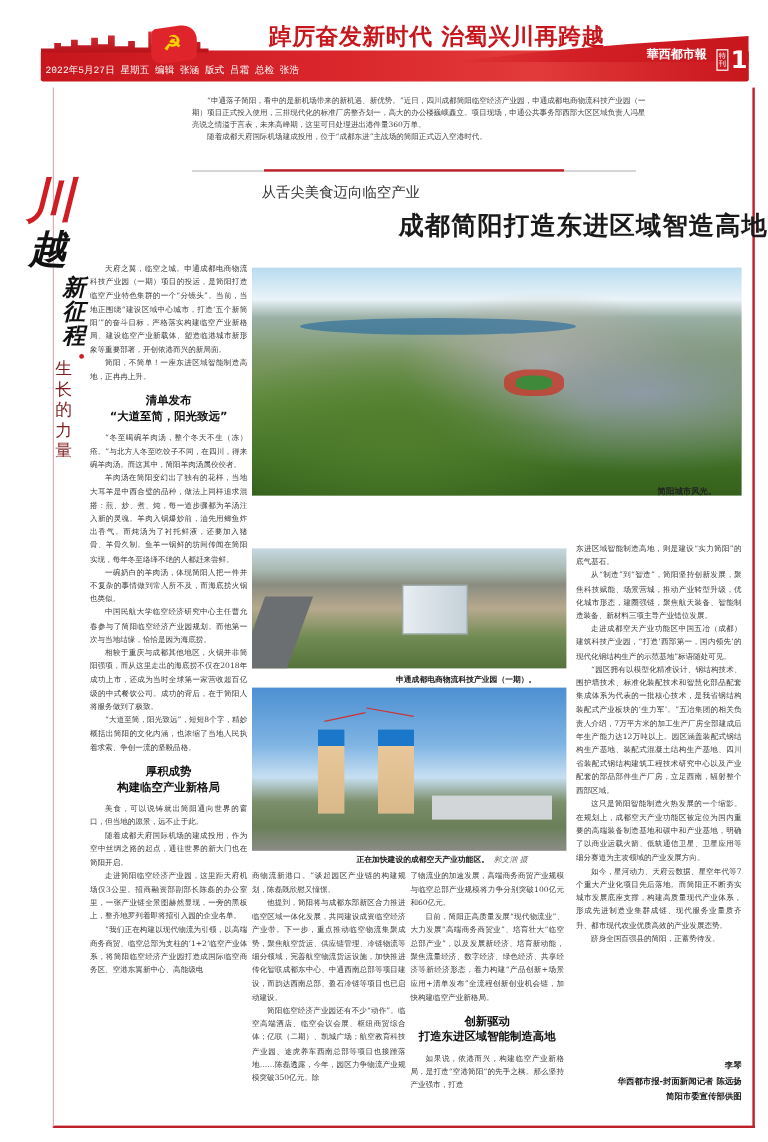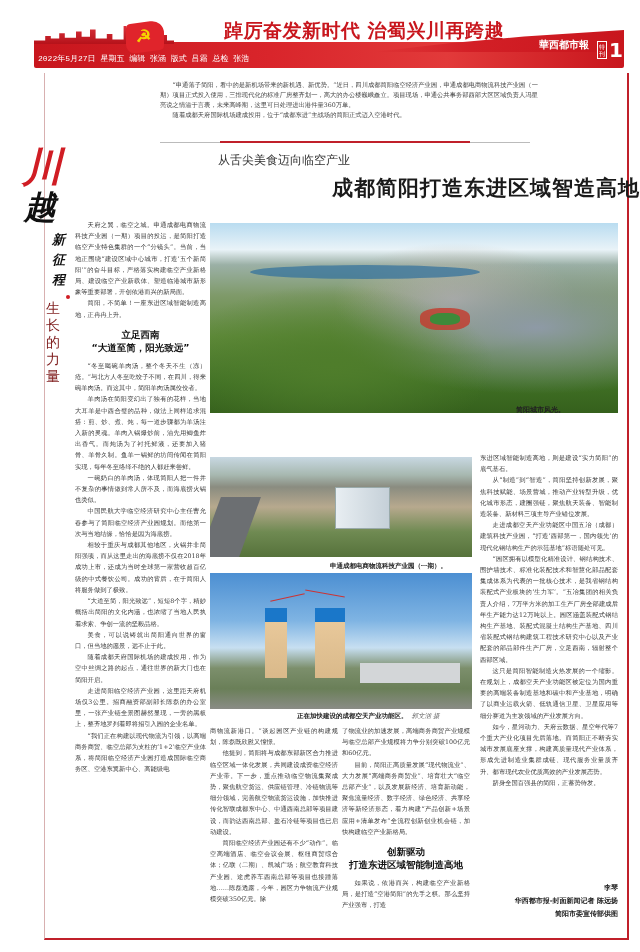--- a/index.html
+++ b/index.html
@@ -38,21 +38,21 @@
   
   .intro { position: absolute; left: 160px; top: 80px; width: 380px; font-size: 6.3px; line-height: 10px; color: #444; }
   .intro p { text-indent: 2em; }
   .intro-rule { position: absolute; left: 160px; top: 142px; width: 370px; height: 1px; background: #bbb; }
   .intro-rule-red { position: absolute; left: 220px; top: 141px; width: 250px; height: 2px; background: #c0202a; }
 
   
   .side { position: absolute; left: 14px; top: 140px; width: 56px; height: 240px; }
   .cal-chuan { position: absolute; left: 8px; top: 0px; font-size: 40px; color: #d01d24; font-weight: bold; font-family: "DejaVu Serif", serif; font-style: italic; }
   .cal-yue { position: absolute; left: 10px; top: 46px; font-size: 32px; color: #111; font-weight: bold; font-family: "DejaVu Serif", serif; font-style: italic; }
-  .cal-new { position: absolute; left: 38px; top: 90px; width: 18px; font-size: 13px; line-height: 20px; color: #111; font-style: italic; font-weight: bold; }
+  .cal-new { position: absolute; left: 38px; top: 90px; width: 18px; font-size: 19px; line-height: 20px; color: #111; font-style: italic; font-weight: bold; }
   .cal-dot { position: absolute; left: 52px; top: 155px; width: 4px; height: 4px; background: #d01d24; border-radius: 50%; }
   .cal-grow { position: absolute; left: 32px; top: 160px; width: 16px; font-size: 14px; line-height: 17px; color: #7f1d1d; }
 
   
   .kicker { position: absolute; left: 0; width: 526px; top: 152px; text-align: center;
     font-family: "DejaVu Sans", sans-serif; font-size: 12px; color: #333; margin-left: 21px; }
   .headline { position: absolute; left: 0; width: 640px; top: 174px; text-align: right;
     font-family: "DejaVu Serif", serif; font-weight: bold; font-size: 21px; color: #1a1a1a; letter-spacing: 1px; }
 
   
@@ -81,21 +81,21 @@
   .photo2 .bldg { position: absolute; left: 125px; top: 30px; width: 55px; height: 42px; background: linear-gradient(90deg,#e8eef2,#c5d0d8); border: 1px solid #9aa; }
   .photo2 .road { position: absolute; left: 0; top: 40px; width: 40px; height: 60px; background: #6c6f72; transform: skewX(-20deg); }
   .photo3 { left: 210px; top: 573px; width: 262px; height: 136px;
     background: linear-gradient(180deg, #4c8fd2 0%, #7fb4e3 35%, #c7dff1 55%, #7c8f6c 70%, #6a7f58 85%, #8a8c86 100%); }
   .photo3 .t1 { position: absolute; left: 55px; top: 35px; width: 22px; height: 70px; background: linear-gradient(180deg,#1a77c9 0%,#1a77c9 20%,#e8c89a 20%,#d9b98a 100%); }
   .photo3 .t2 { position: absolute; left: 105px; top: 35px; width: 30px; height: 70px; background: linear-gradient(180deg,#1a77c9 0%,#1a77c9 20%,#e8c89a 20%,#d9b98a 100%); }
   .photo3 .crane1 { position: absolute; left: 60px; top: 24px; width: 35px; height: 1px; background: #c33; transform: rotate(-12deg); }
   .photo3 .crane2 { position: absolute; left: 95px; top: 20px; width: 40px; height: 1px; background: #c33; transform: rotate(10deg); }
   .photo3 .low { position: absolute; left: 150px; top: 90px; width: 100px; height: 20px; background: #d3d6d8; }
   .caption { position: absolute; font-family: "DejaVu Sans", sans-serif; font-weight: bold; font-size: 6.5px; color: #222; white-space: nowrap; }
-  .cap1 { left: 516px; top: 405px; font-size: 7px; }
+  .cap1 { left: 548px; top: 405px; font-size: 7px; }
   .cap2 { left: 330px; top: 562px; }
   .cap3 { left: 297px; top: 712px; }
   .credit { font-style: italic; font-weight: normal; color: #666; margin-left: 4px; }
 
   .byline { position: absolute; right: 22px; top: 882px; text-align: right; font-family: "DejaVu Sans", sans-serif; font-weight: bold; font-size: 7px; line-height: 13px; color: #222; }
 </style>
 </head>
 <body>
 
 <div class="banner">
@@ -130,29 +130,33 @@
   <div class="cal-grow">生长的力量</div>
 </div>
 
 <div class="kicker">从舌尖美食迈向临空产业</div>
 <div class="headline">成都简阳打造东进区域智造高地</div>
 
 <div class="col col1">
   <p>天府之翼，临空之城。申通成都电商物流科技产业园（一期）项目的投运，是简阳打造临空产业特色集群的一个“分镜头”。当前，当地正围绕“建设区域中心城市，打造‘五个新简阳’”的奋斗目标，严格落实构建临空产业新格局、建设临空产业新载体、塑造临港城市新形象等重要部署，开创依港而兴的新局面。</p>
   <p>简阳，不简单！一座东进区域智能制造高地，正冉冉上升。</p>
   <div class="subhead">
-    <div>立足西南</div>
+    <div>清单发布</div>
     <div>“大道至简，阳光致远”</div>
   </div>
   <p>“冬至喝碗羊肉汤，整个冬天不生（冻）疮。”与北方人冬至吃饺子不同，在四川，得来碗羊肉汤。而这其中，简阳羊肉汤属佼佼者。</p>
   <p>羊肉汤在简阳变幻出了独有的花样，当地大耳羊是中西合璧的品种，做法上同样追求混搭：煎、炒、煮、炖，每一道步骤都为羊汤注入新的灵魂。羊肉入锅爆炒前，油先用鲫鱼炸出香气。而炖汤为了衬托鲜液，还要加入猪骨、羊骨久制。鱼羊一锅鲜的坊间传闻在简阳实现，每年冬至络绎不绝的人都赶来尝鲜。</p>
   <p>一碗奶白的羊肉汤，体现简阳人把一件并不复杂的事情做到常人所不及，而海底捞火锅也类似。</p>
   <p>中国民航大学临空经济研究中心主任曹允春参与了简阳临空经济产业园规划。而他第一次与当地结缘，恰恰是因为海底捞。</p>
   <p>相较于重庆与成都其他地区，火锅并非简阳强项，而从这里走出的海底捞不仅在2018年成功上市，还成为当时全球第一家营收超百亿级的中式餐饮公司。成功的背后，在于简阳人将服务做到了极致。</p>
   <p>“大道至简，阳光致远”，短短8个字，精妙概括出简阳的文化内涵，也浓缩了当地人民执着求索、争创一流的坚毅品格。</p>
+  <div class="subhead">
+    <div>厚积成势</div>
+    <div>构建临空产业新格局</div>
+  </div>
   <p>美食，可以说铸就出简阳通向世界的窗口，但当地的愿景，远不止于此。</p>
   <p>随着成都天府国际机场的建成投用，作为空中丝绸之路的起点，通往世界的新大门也在简阳开启。</p>
   <p>走进简阳临空经济产业园，这里距天府机场仅3公里。招商融资部副部长陈磊的办公室里，一张产业链全景图赫然显现，一旁的黑板上，整齐地罗列着即将招引入园的企业名单。</p>
   <p>“我们正在构建以现代物流为引领，以高端商务商贸、临空总部为支柱的‘1+2’临空产业体系，将简阳临空经济产业园打造成国际临空商务区、空港东翼新中心、高能级电</p>
 </div>
 
 <div class="photo photo1">
   <div class="water"></div>
   <div class="field"></div>
   <div class="field2"></div>

